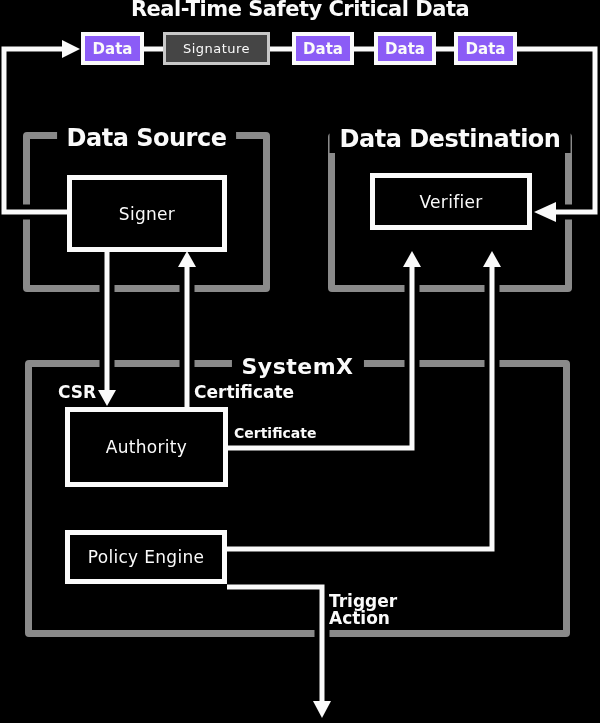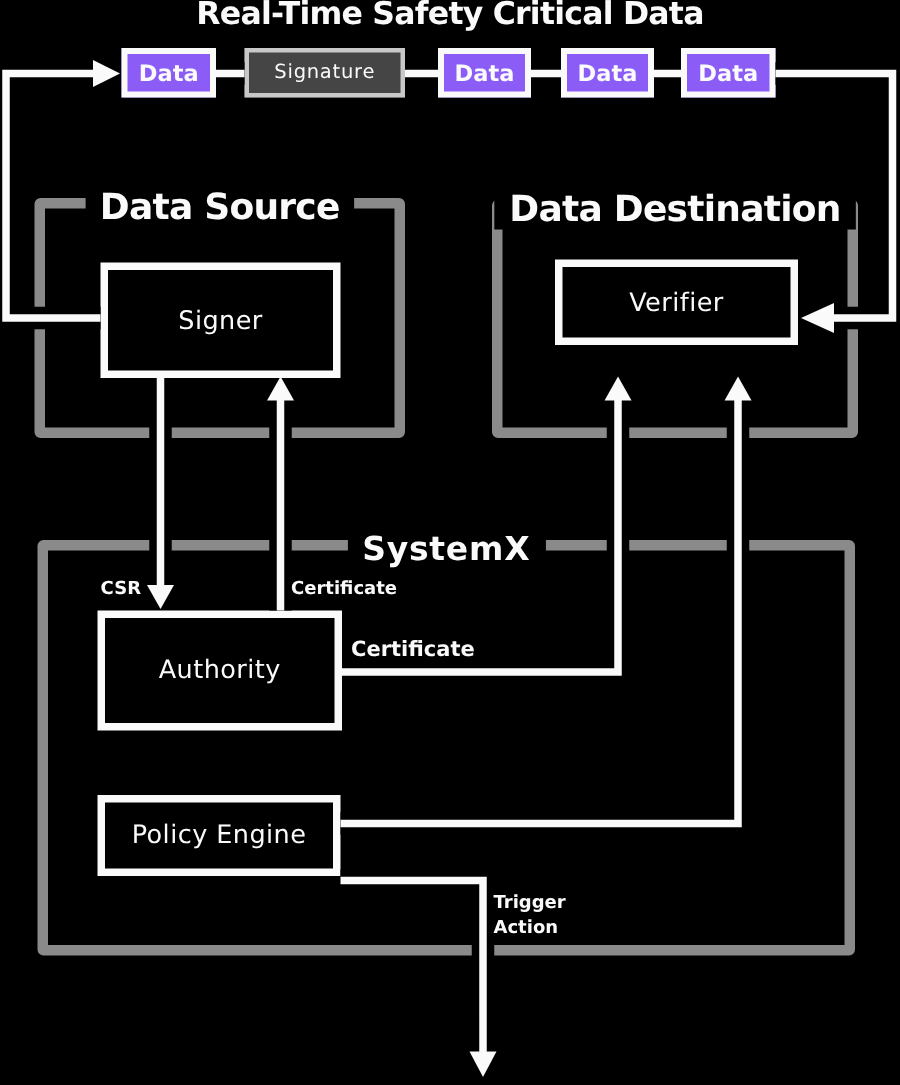--- a/index.html
+++ b/index.html
@@ -30,21 +30,21 @@
     display:flex;align-items:center;justify-content:center;
     font-weight:normal;font-size:17px;z-index:2;letter-spacing:0.3px;
   }
   .container-title{
     position:absolute;top:-14px;left:50%;transform:translateX(-50%);
     background:#000;padding:0 10px;font-weight:bold;font-size:24px;line-height:27px;
     white-space:nowrap;letter-spacing:-0.5px;z-index:2;
   }
   .lines-layer{position:absolute;top:0;left:0;z-index:3;pointer-events:none;}
   .edge-label{
-    position:absolute;font-weight:bold;font-size:12px;line-height:16px;
+    position:absolute;font-weight:bold;font-size:17px;line-height:16px;
     white-space:nowrap;z-index:4;
   }
   .edge-label.certs{font-size:14px;}
   .halo{stroke:#000000;stroke-width:15;fill:none;}
   .wire{stroke:#fafafa;stroke-width:5;fill:none;}
   .head{fill:#fafafa;stroke:none;}
 </style>
 </head>
 <body>
 

